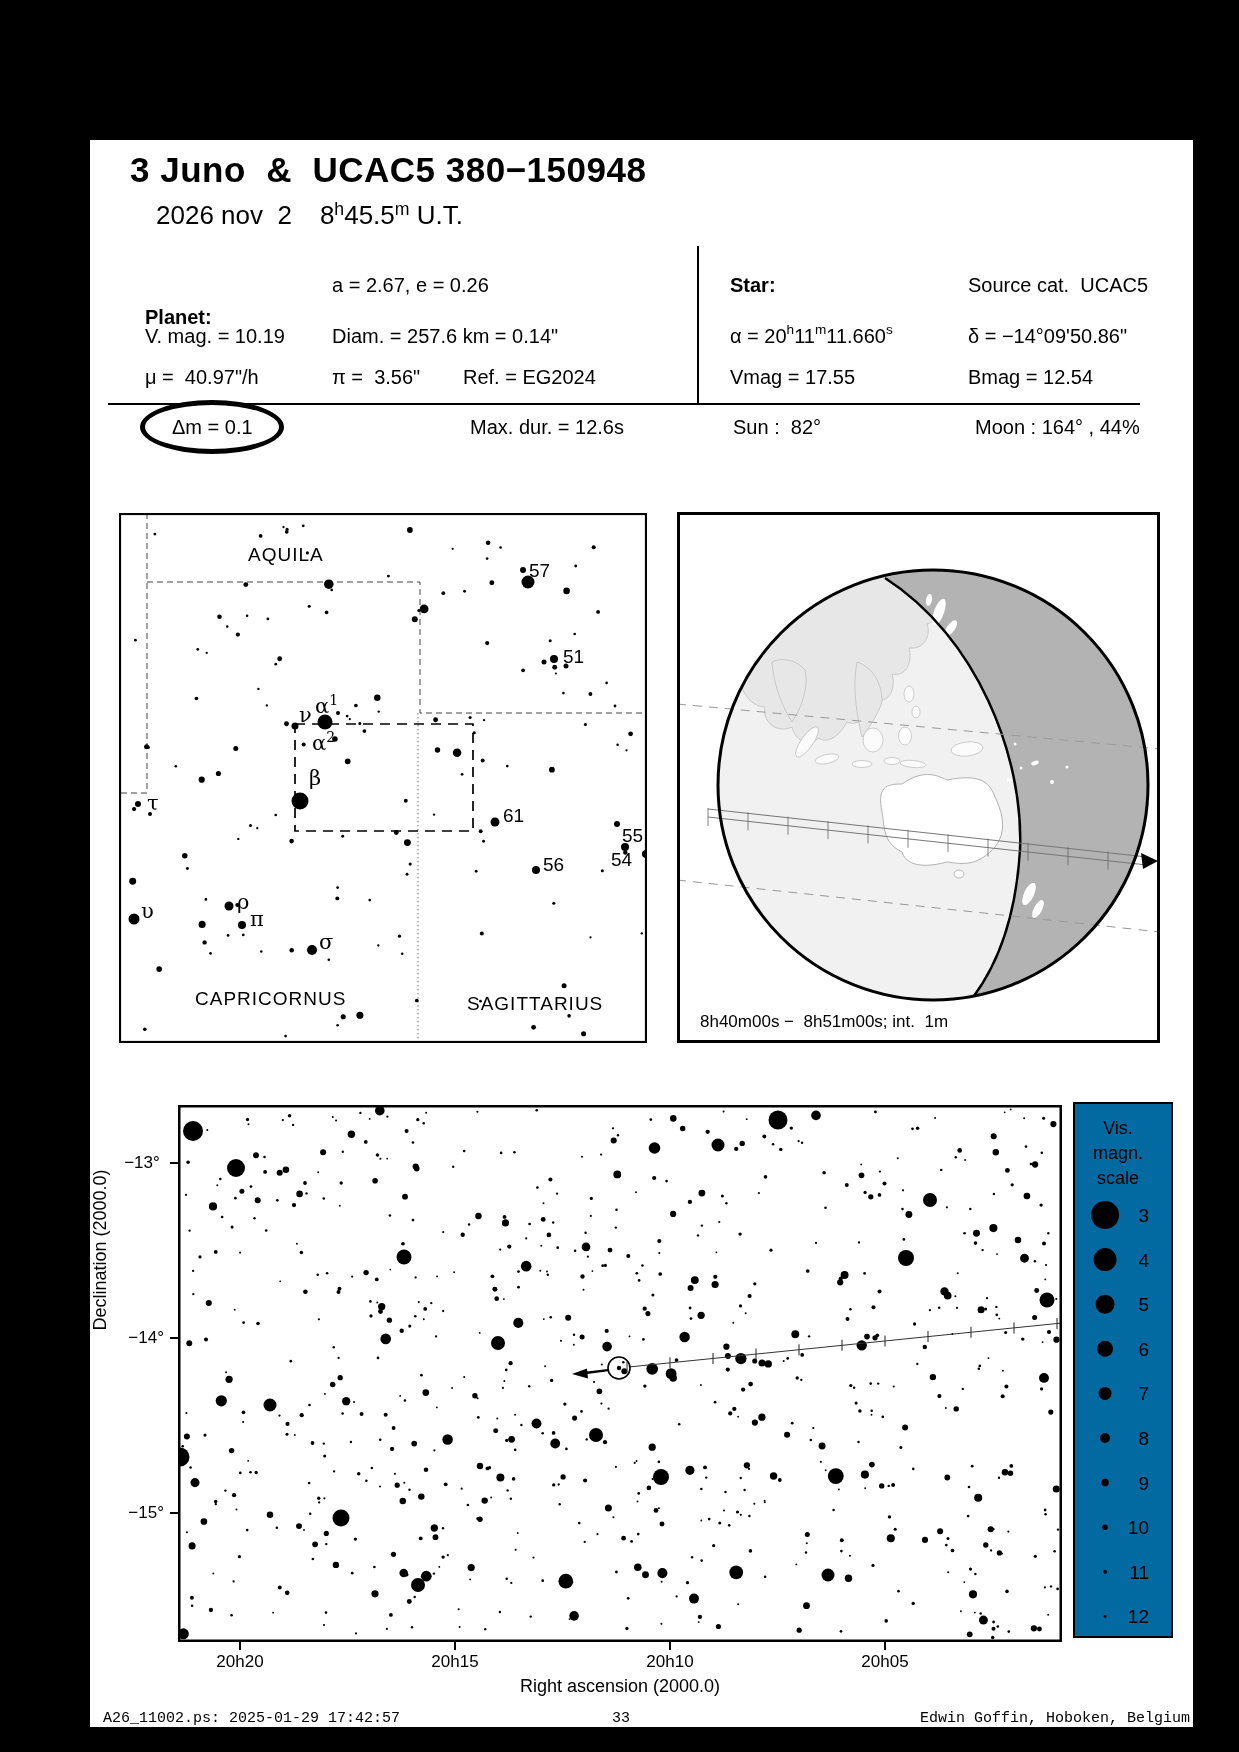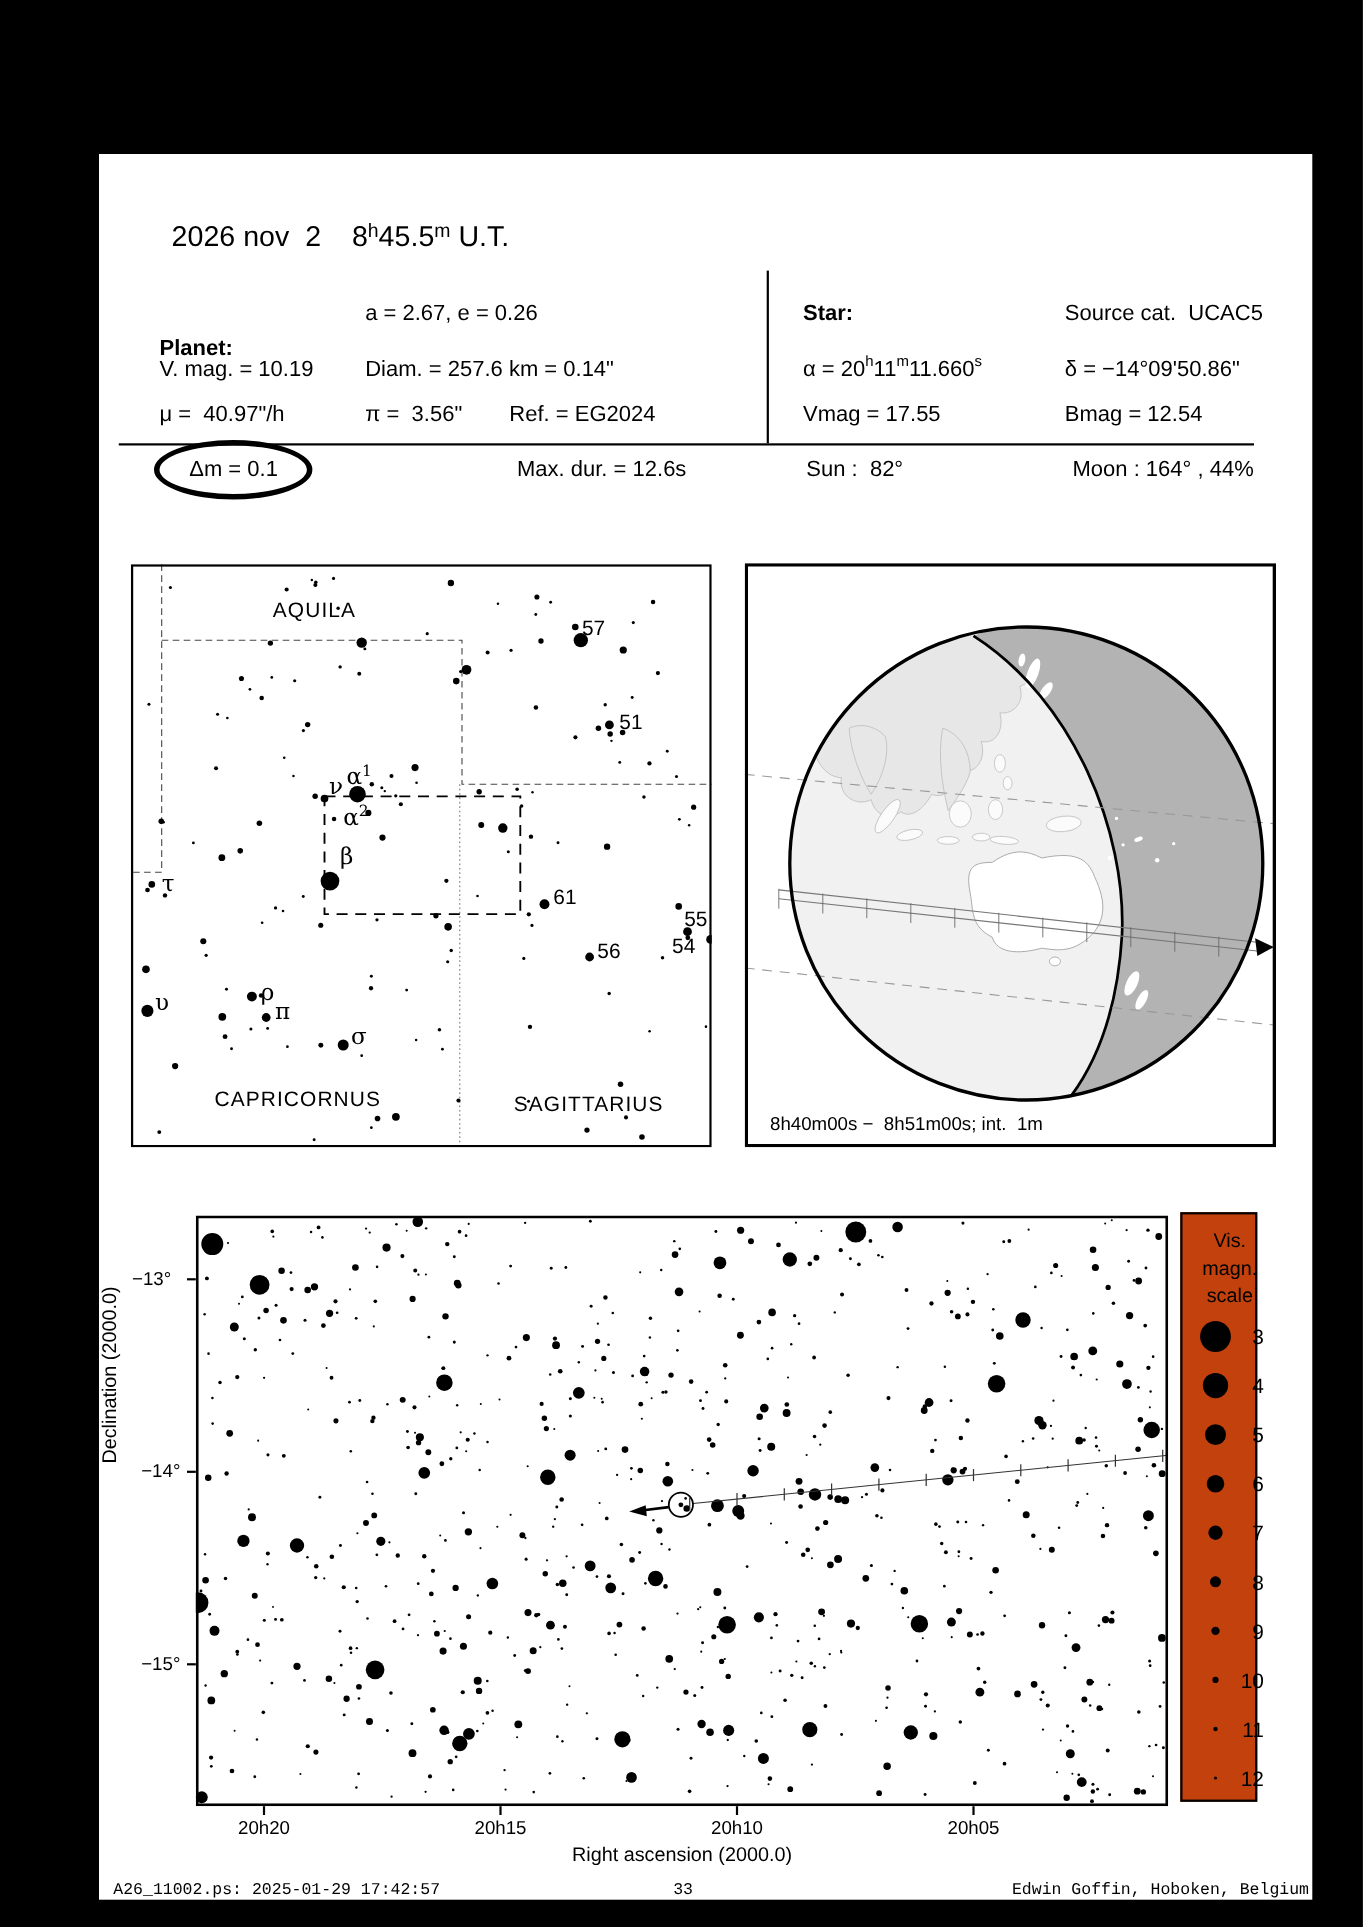--- a/index.html
+++ b/index.html
@@ -18,29 +18,30 @@
   .vdiv{left:607px;top:106px;width:2px;height:157px;background:#000;}
   .hrule{left:18px;top:263px;width:1032px;height:2px;background:#000;}
   .dm-ellipse{left:50px;top:260px;width:144px;height:54px;border:5px solid #000;border-radius:50%;}
   .chartbox{background:#fff;}
   .caption{font-size:17px;}
   .ticklab{font-size:17px;}
   .axlab{font-size:18px;}
   .ylab{left:10px;top:1110px;transform:translate(-50%,-50%) rotate(-90deg);white-space:nowrap;}
   .xlab{left:330px;top:1536px;width:400px;text-align:center;}
   .tickmark{background:#000;}
-  .legend{left:983px;top:962px;width:70px;height:536px;border:2px solid #000;background:#c2410c;}
+  .legend{left:983px;top:962px;width:100px;height:536px;border:2px solid #000;background:#0369a1;}
   .footer{top:1570px;font-family:"Liberation Mono","DejaVu Sans Mono",monospace;font-size:15px;}
   svg{display:block;}
 </style>
 </head>
 <body>
 
 <div class="page" id="page">
 
+  <div class="abs title pre">3 Juno  &amp;  UCAC5 380−150948</div>
 
   <div class="abs subtitle">
     <span class="pre">2026 nov  2</span><span class="timegrp"><span>8</span><span class="sup">h</span><span>45.5</span><span class="sup">m</span><span class="pre"> U.T.</span></span>
   </div>
 
   <div class="abs cell bold pre" style="left:55px;top:131px;margin-top:32px;">Planet:</div>
   <div class="abs cell pre" style="left:242px;top:131px;">a = 2.67, e = 0.26</div>
   <div class="abs cell pre" style="left:55px;top:182px;">V. mag. = 10.19</div>
   <div class="abs cell pre" style="left:242px;top:182px;">Diam. = 257.6 km = 0.14"</div>
   <div class="abs cell pre" style="left:55px;top:223px;">μ =  40.97"/h</div>
@@ -1101,18 +1102,18 @@
 
 <div class="abs tickmark" style="left:149.25px;top:1502px;width:1.5px;height:8px;"></div>
     <div class="abs ticklab" style="left:120px;top:1512px;width:60px;text-align:center;">20h20</div>
     <div class="abs tickmark" style="left:364.25px;top:1502px;width:1.5px;height:8px;"></div>
     <div class="abs ticklab" style="left:335px;top:1512px;width:60px;text-align:center;">20h15</div>
     <div class="abs tickmark" style="left:579.25px;top:1502px;width:1.5px;height:8px;"></div>
     <div class="abs ticklab" style="left:550px;top:1512px;width:60px;text-align:center;">20h10</div>
     <div class="abs tickmark" style="left:794.25px;top:1502px;width:1.5px;height:8px;"></div>
     <div class="abs ticklab" style="left:765px;top:1512px;width:60px;text-align:center;">20h05</div>
     <div class="abs tickmark" style="left:80px;top:1022.25px;width:8px;height:1.5px;"></div>
-    <div class="abs ticklab" style="left:30px;top:1013px;width:44px;text-align:left;">−13°</div>
+    <div class="abs ticklab" style="left:30px;top:1013px;width:44px;text-align:center;">−13°</div>
     <div class="abs tickmark" style="left:80px;top:1197.25px;width:8px;height:1.5px;"></div>
     <div class="abs ticklab" style="left:30px;top:1188px;width:44px;text-align:right;">−14°</div>
     <div class="abs tickmark" style="left:80px;top:1372.25px;width:8px;height:1.5px;"></div>
     <div class="abs ticklab" style="left:30px;top:1363px;width:44px;text-align:right;">−15°</div>
   </div>
 
 </body></html>

